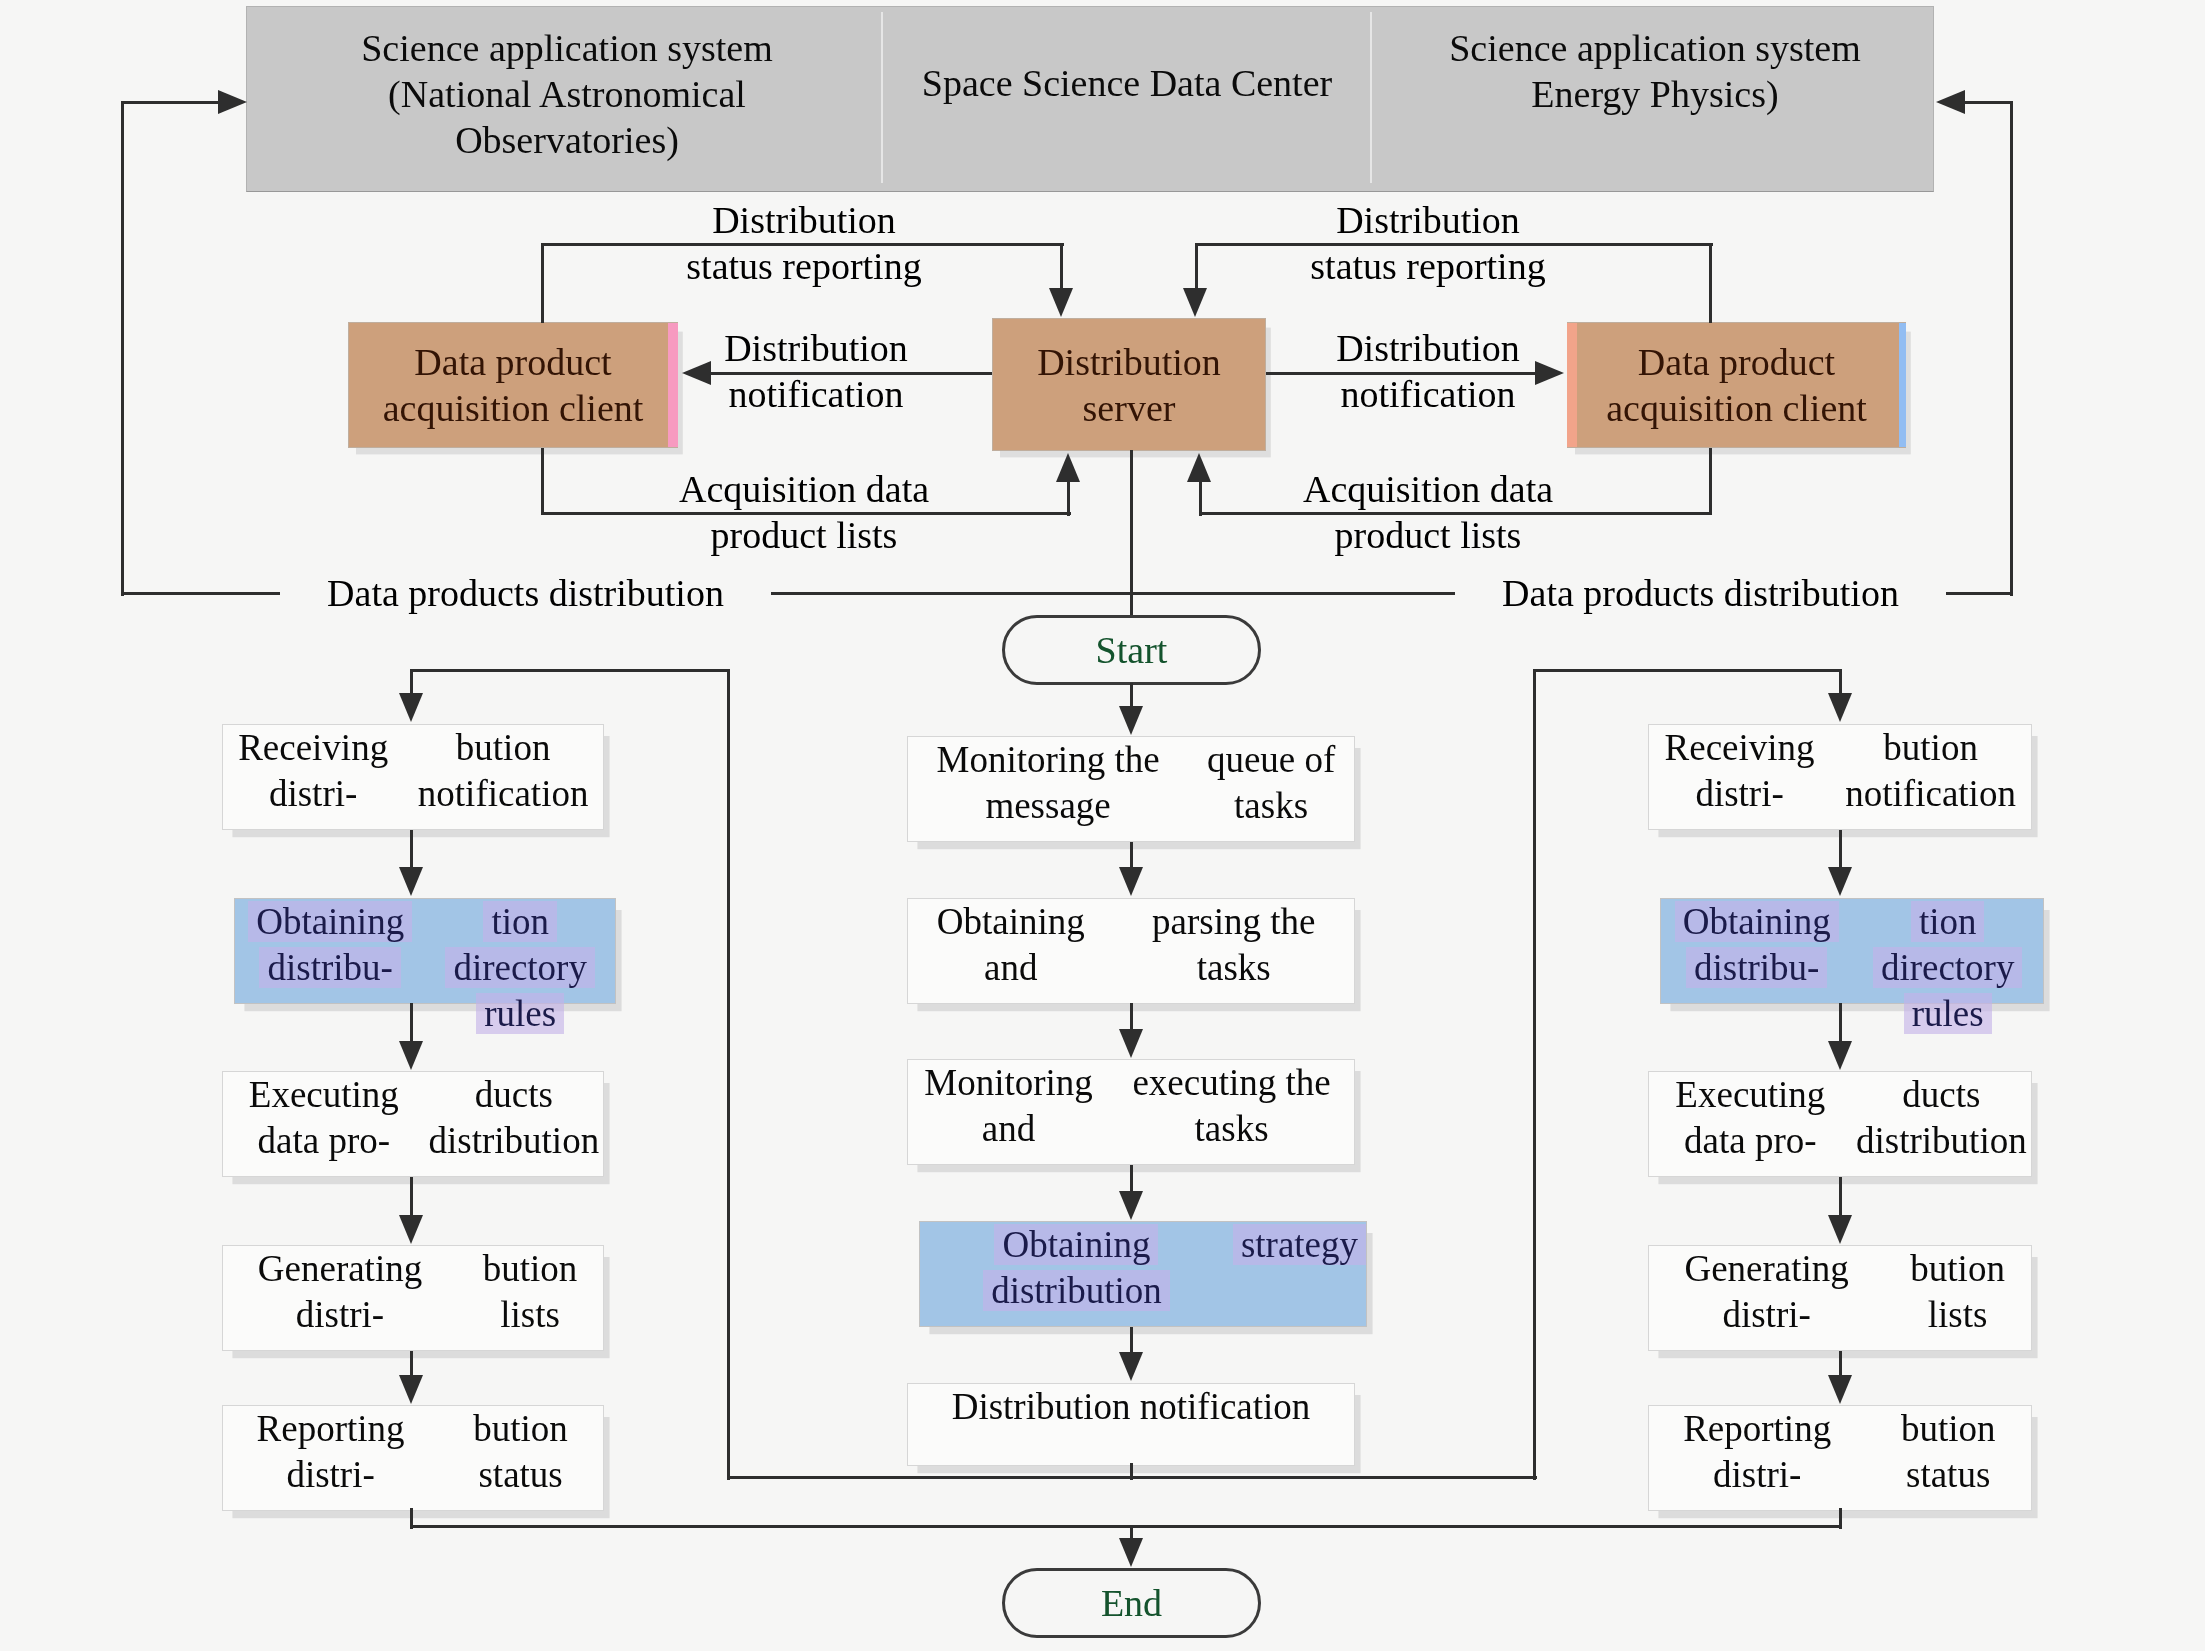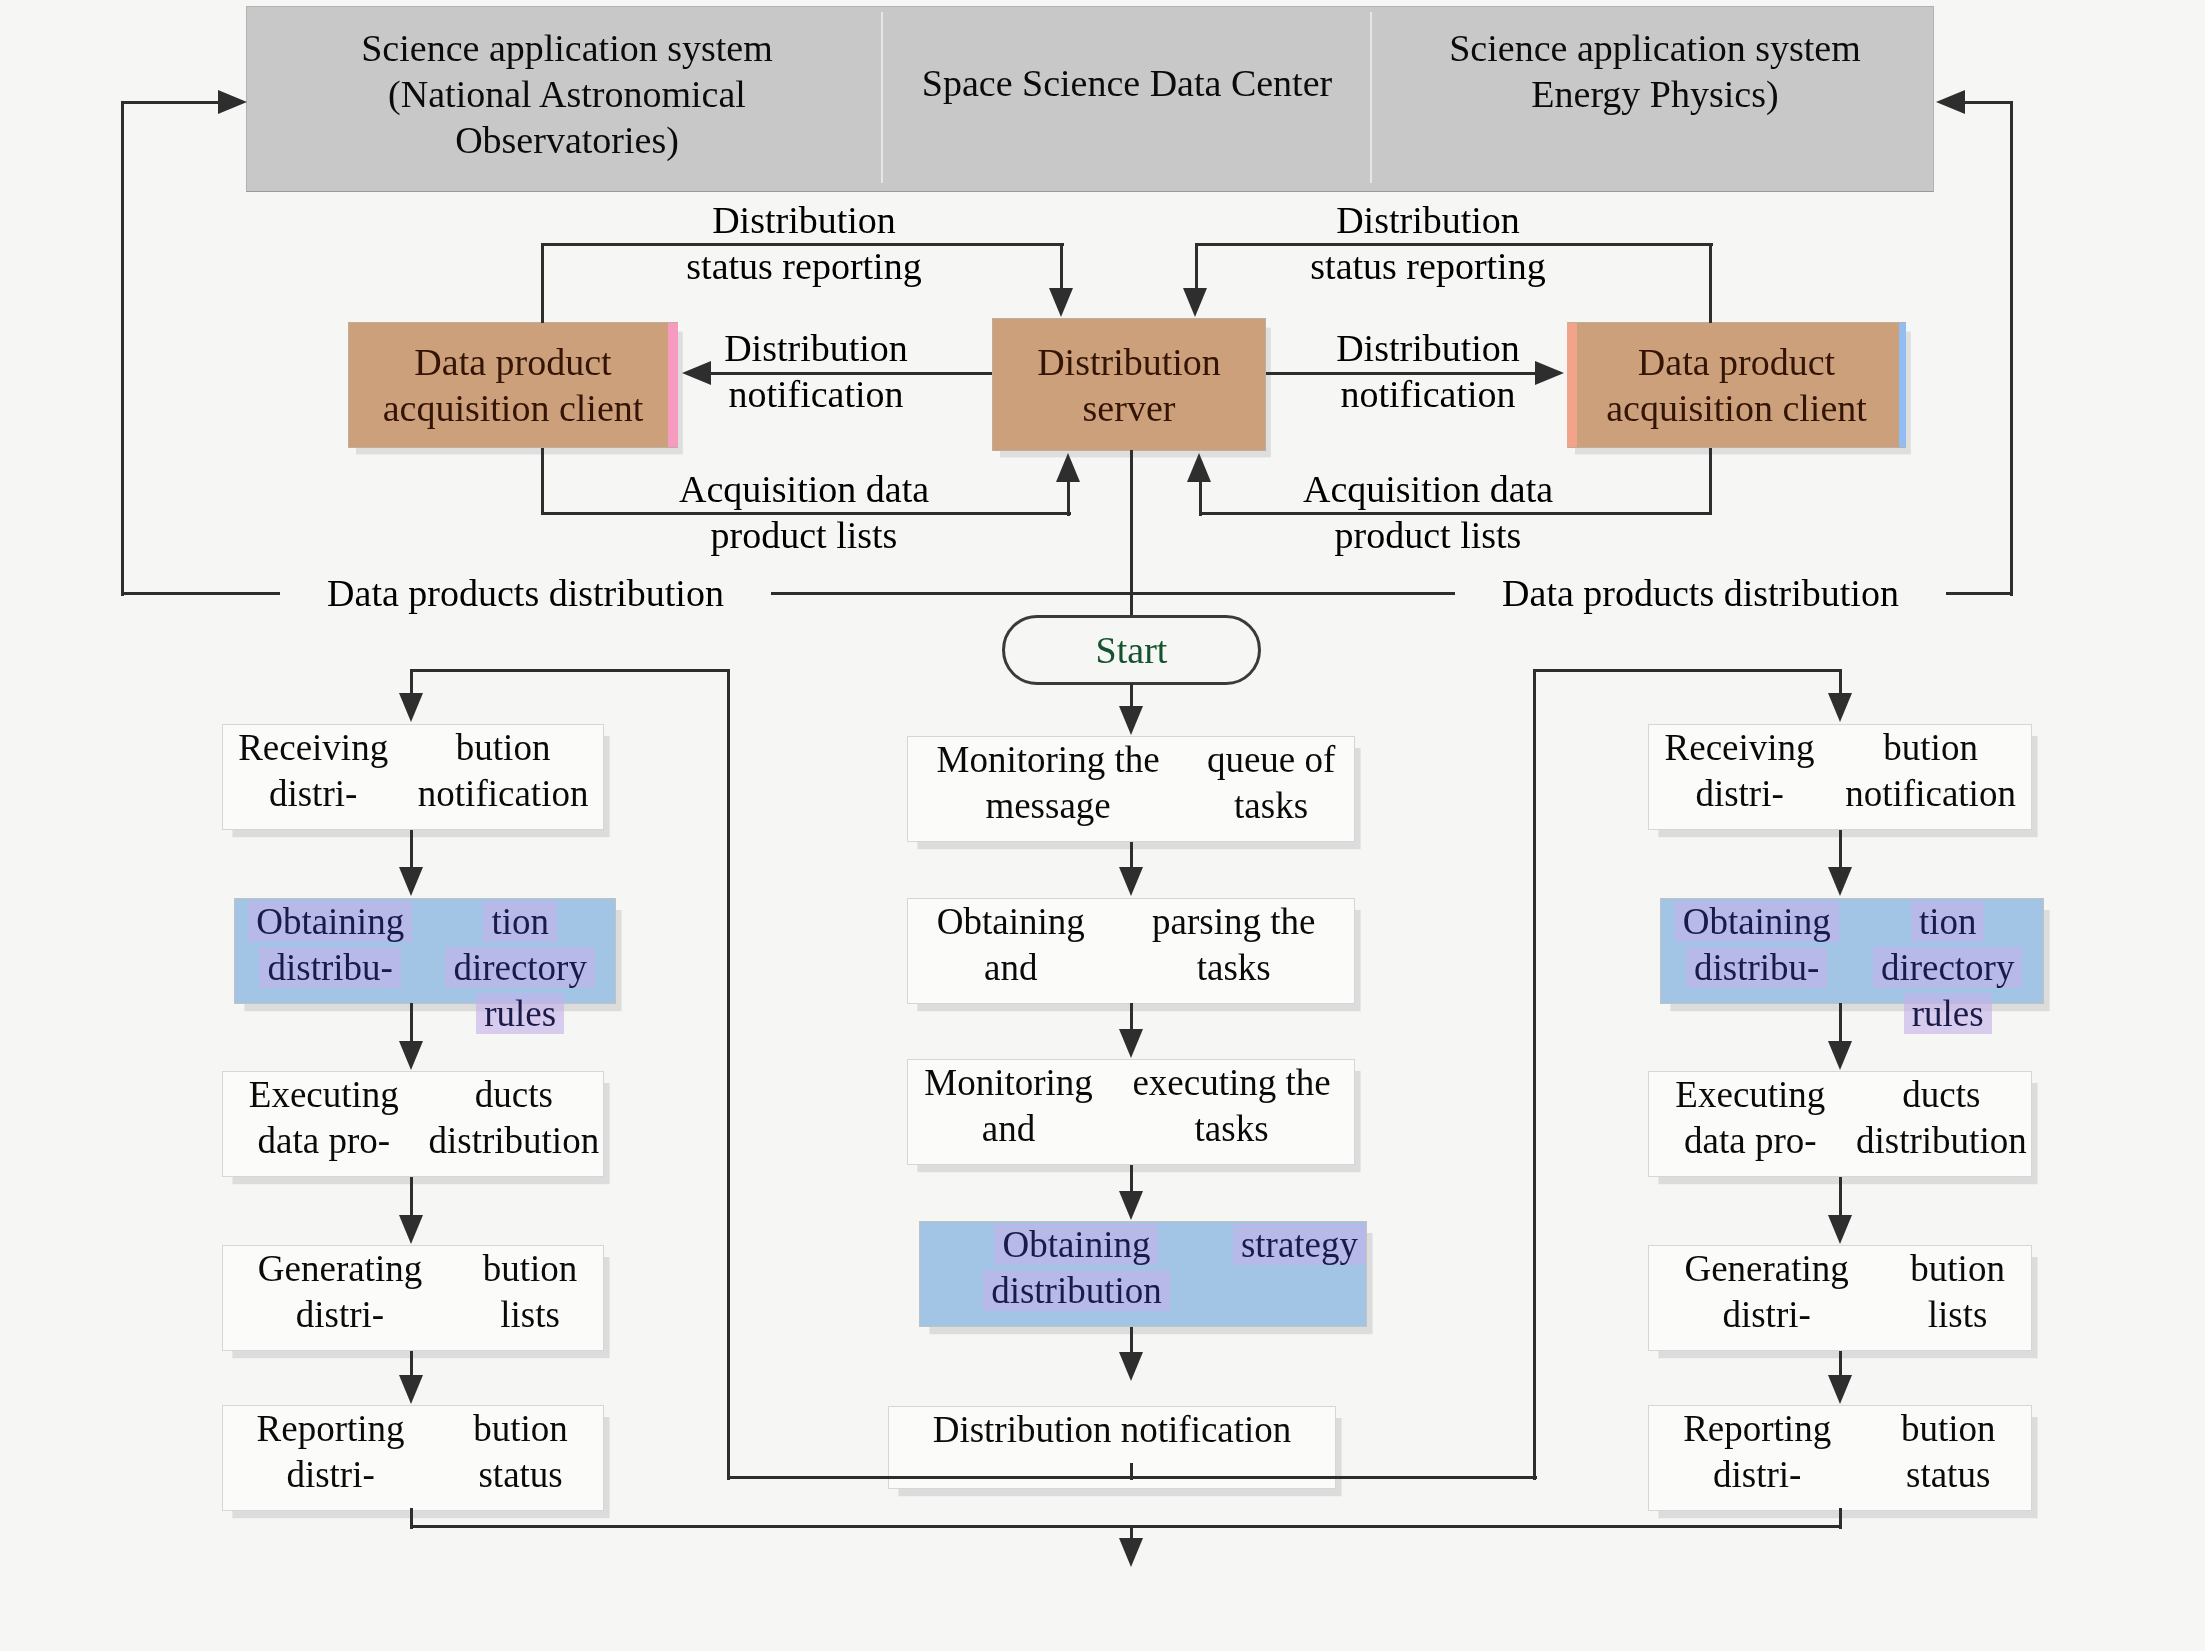--- a/index.html
+++ b/index.html
@@ -203,21 +203,21 @@
   <div class="ln" style="left:1130px;top:1165px;width:3.2px;height:30px;"></div>
   <div class="ah ah-d" style="left:1119px;top:1191px;"></div>
 
   <div class="fbox blue" style="left:907px;top:1221px;width:448px;height:106px;">
     <div><span class="hl">Obtaining distribution</span></div>
     <div><span class="hl">strategy</span></div>
   </div>
   <div class="ln" style="left:1130px;top:1327px;width:3.2px;height:30px;"></div>
   <div class="ah ah-d" style="left:1119px;top:1352px;"></div>
 
-  <div class="fbox" style="left:888px;top:1383px;width:448px;height:83px;margin-top:23px;">
+  <div class="fbox" style="left:907px;top:1383px;width:448px;height:83px;">
     <div>Distribution notification</div>
   </div>
 
   <div class="fbox" style="left:1648px;top:724px;width:384px;height:106px;">
     <div>Receiving distri-</div>
     <div>bution notification</div>
   </div>
   <div class="ln" style="left:1839px;top:830px;width:3.2px;height:42px;"></div>
   <div class="ah ah-d" style="left:1828px;top:867px;"></div>
 
@@ -250,15 +250,18 @@
   <div class="ln" style="left:1130px;top:1463px;width:3.2px;height:17px;"></div>
   <div class="ln" style="left:727px;top:1476px;width:810px;height:3.2px;"></div>
 
   <div class="ln" style="left:410px;top:1508px;width:3.2px;height:21px;"></div>
   <div class="ln" style="left:1839px;top:1508px;width:3.2px;height:21px;"></div>
   <div class="ln" style="left:410px;top:1525px;width:1432px;height:3.2px;"></div>
 
   <div class="ln" style="left:1130px;top:1525px;width:3.2px;height:17.6px;"></div>
   <div class="ah ah-d" style="left:1119px;top:1538px;"></div>
 
+  <div class="oval" style="left:1002px;top:1568px;width:259px;height:70px;">
+    <span>End</span>
+  </div>
 
 </div>
 
 
 </body></html>

